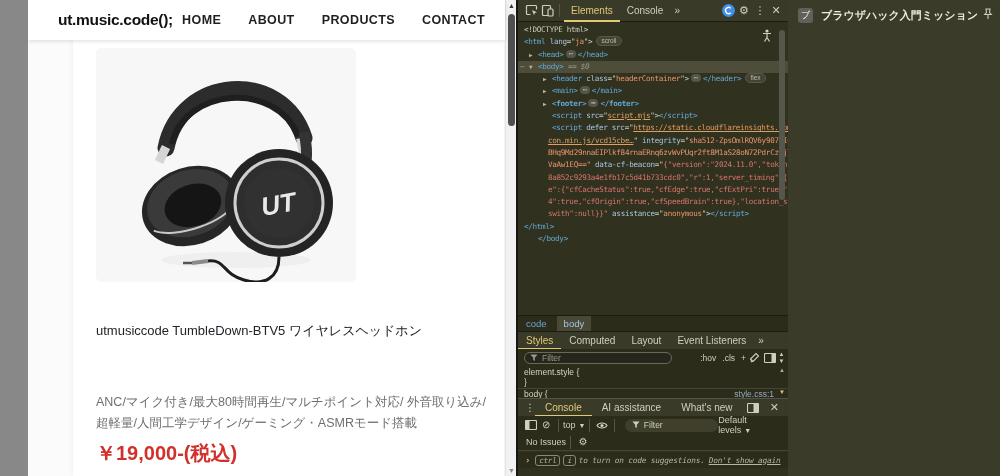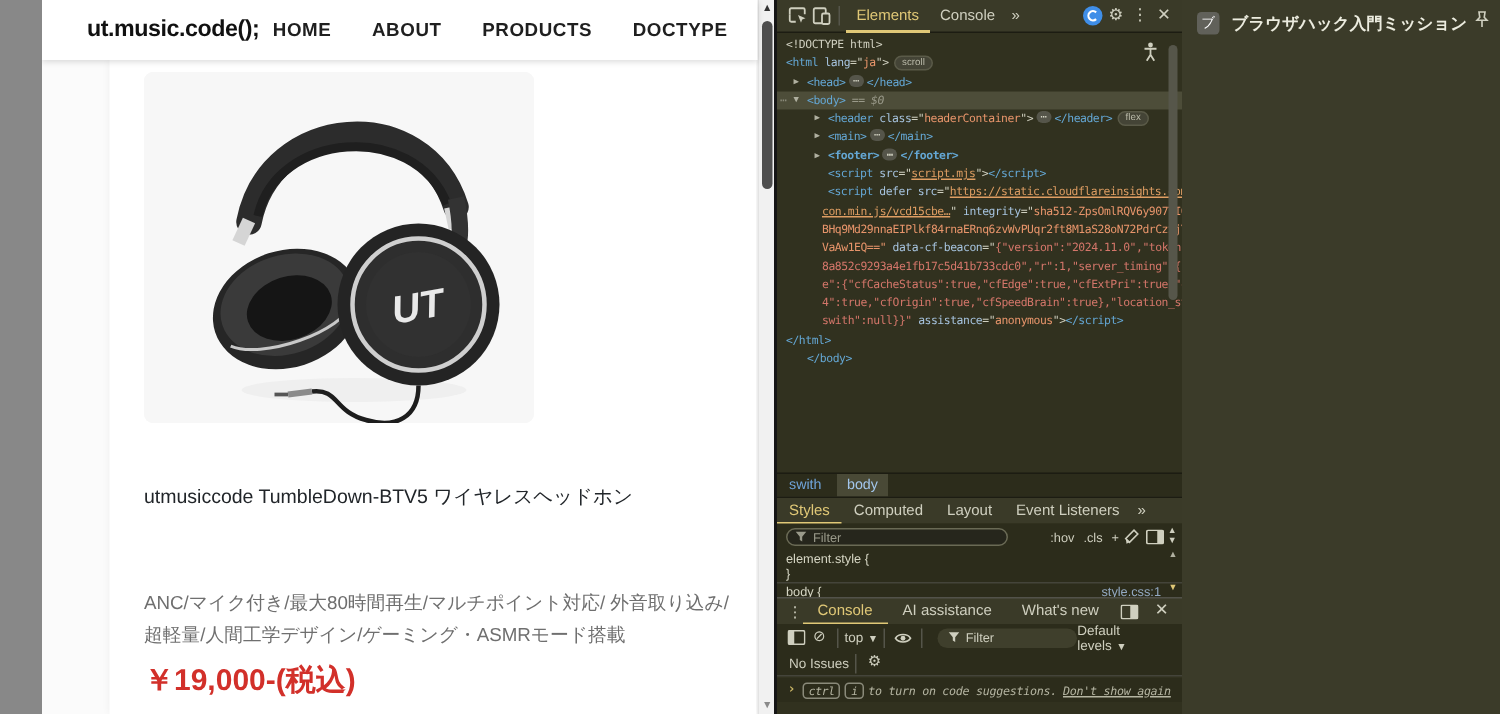--- a/index.html
+++ b/index.html
@@ -111,21 +111,21 @@
 
 <div class="stage">
 
   <section class="site">
     <div class="site-header">
       <div class="logo">ut.music.code();</div>
       <nav class="site-nav">
           <span class="nav-item">HOME</span>
           <span class="nav-item">ABOUT</span>
           <span class="nav-item">PRODUCTS</span>
-          <span class="nav-item">DOCTYPE</span>
+          <span class="nav-item">CONTACT</span>
         </nav>
     </div>
     <div class="product-card">
       <div class="product-image">
         <svg width="260" height="234" viewBox="0 0 260 234">
           <rect x="0" y="0" width="260" height="234" fill="#f7f7f7"></rect>
           <ellipse cx="140" cy="212" rx="75" ry="8" fill="#efefef"></ellipse>
           <path d="M70 100 C 84 28, 186 20, 208 90" stroke="#2c2c2c" stroke-width="17" fill="none" stroke-linecap="round"></path>
           <path d="M76 96 C 88 40, 180 32, 202 88" stroke="#1f1f1f" stroke-width="6" fill="none"></path>
           <path d="M63 114 L70 99" stroke="#d5d5d5" stroke-width="9"></path>
@@ -220,21 +220,21 @@
 
     <span class="a11y-icon">
       <svg width="10" height="13" viewBox="0 0 10 13">
           <circle cx="5" cy="2" r="1.6" fill="#cfcfbf"></circle>
           <path d="M1 4.5 h8 M5 4.5 v4 M5 8.5 l-2.5 4 M5 8.5 l2.5 4" stroke="#cfcfbf" stroke-width="1.2" fill="none"></path>
         </svg>
     </span>
     <div class="tree-thumb"></div>
 
     <div class="crumbs">
-      <span class="crumb">swith</span>
+      <span class="crumb">code</span>
       <span class="crumb active">body</span>
     </div>
 
     <div class="styles-tabs">
         <span class="styles-tab active">Styles</span>
         <span class="styles-tab">Computed</span>
         <span class="styles-tab">Layout</span>
         <span class="styles-tab">Event Listeners</span>
         <span class="more-chip">»</span>
       </div>

